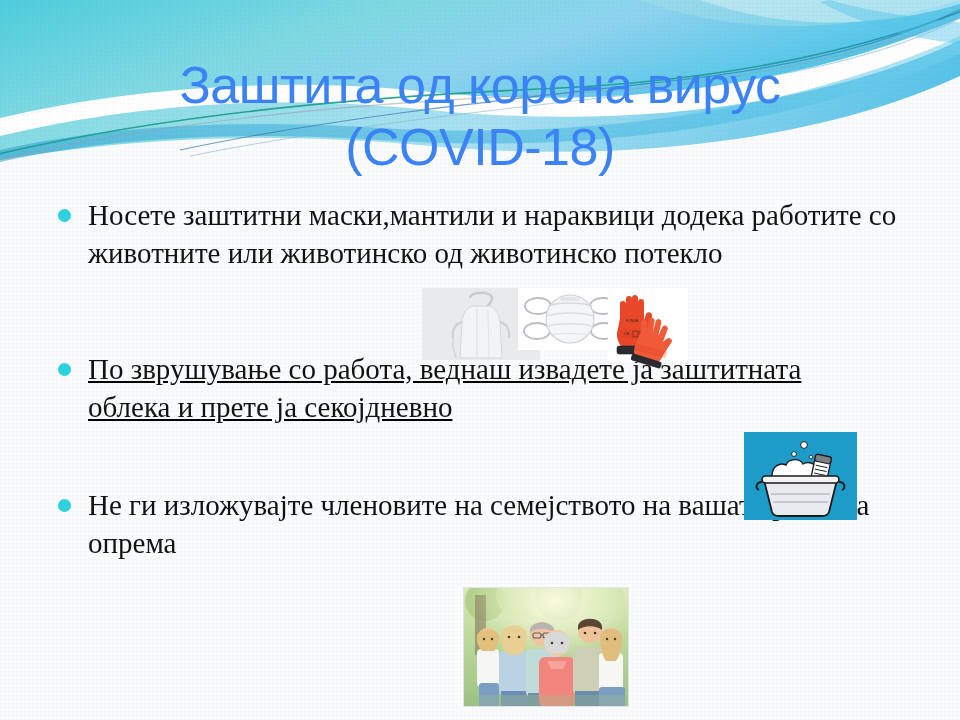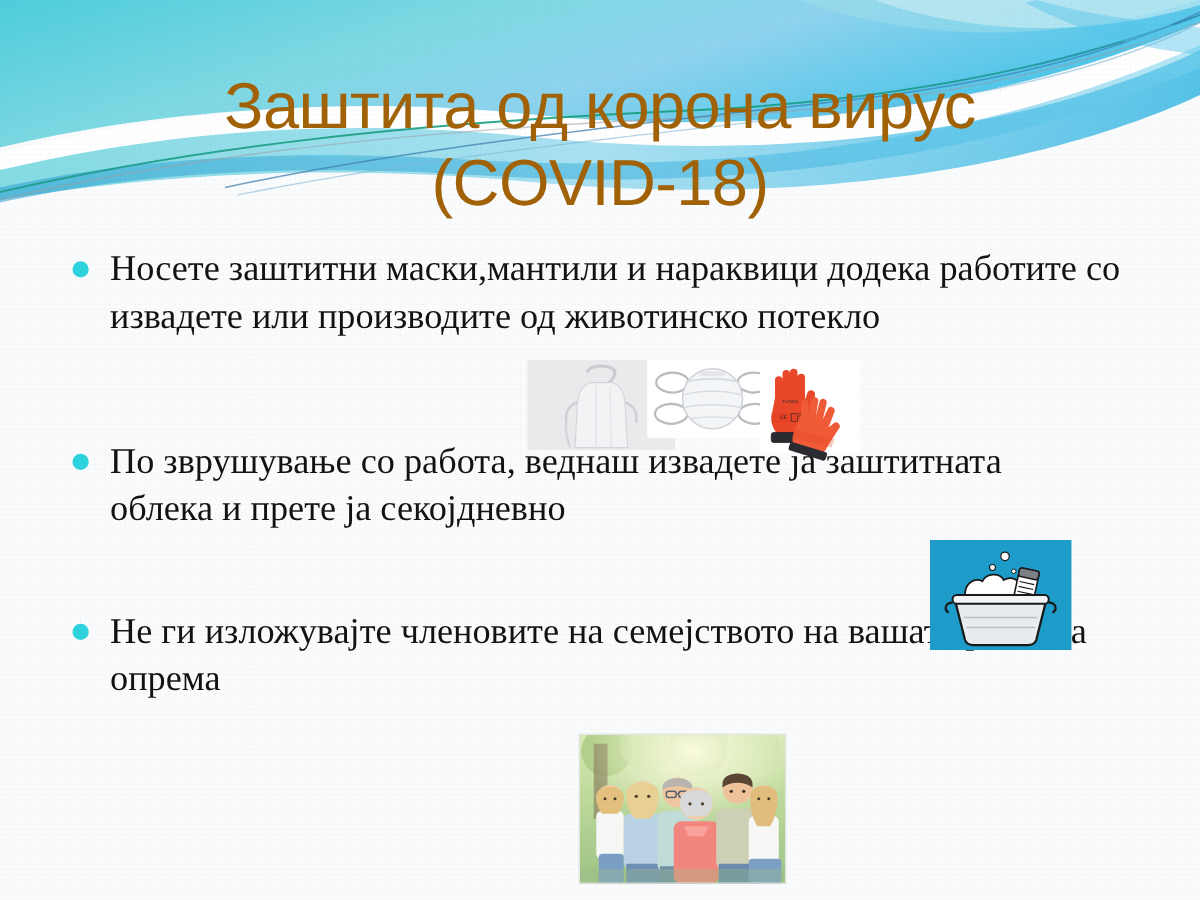--- a/index.html
+++ b/index.html
@@ -40,21 +40,21 @@
     left:0;right:0;top:54px;
     text-align:center;
     z-index:4;
   }
   .title-line{
     font-family:"Liberation Sans", sans-serif;
     font-weight:400;
     font-size:52px;
     line-height:62px;
     letter-spacing:-0.5px;
-    color:#a16207;
+    color:#3b82f6;
     white-space:nowrap;
   }
 
   
   .body-area{
     position:absolute;
     left:42px;top:196px;
     width:888px;
     z-index:3;
   }
@@ -178,24 +178,24 @@
 
   <div class="title-block">
     <div class="title-line">Заштита од корона вирус</div>
     <div class="title-line">(COVID-18)</div>
   </div>
 
   <div class="body-area">
 
     <div class="bullet-row" style="width:862px;">
       <span class="bullet-dot"></span>
-      <div class="bullet-text">Носете заштитни маски,мантили и нараквици додека работите со извадете или производите од животинско потекло</div>
-    </div>
-
-    <div class="bullet-row" style="margin-top:78px;width:730px;">
+      <div class="bullet-text">Носете заштитни маски,мантили и нараквици додека работите со животните или животинско од животинско потекло</div>
+    </div>
+
+    <div class="bullet-row" style="margin-top:78px;width:730px;text-decoration:underline;">
       <span class="bullet-dot"></span>
       <div class="bullet-text">По зврушување со работа, веднаш извадете ја заштитната облека и прете ја секојдневно</div>
     </div>
 
     <div class="bullet-row" style="margin-top:60px;width:790px;">
       <span class="bullet-dot"></span>
       <div class="bullet-text">Не ги изложувајте членовите на семејството на вашата работна опрема</div>
     </div>
 
   </div>

